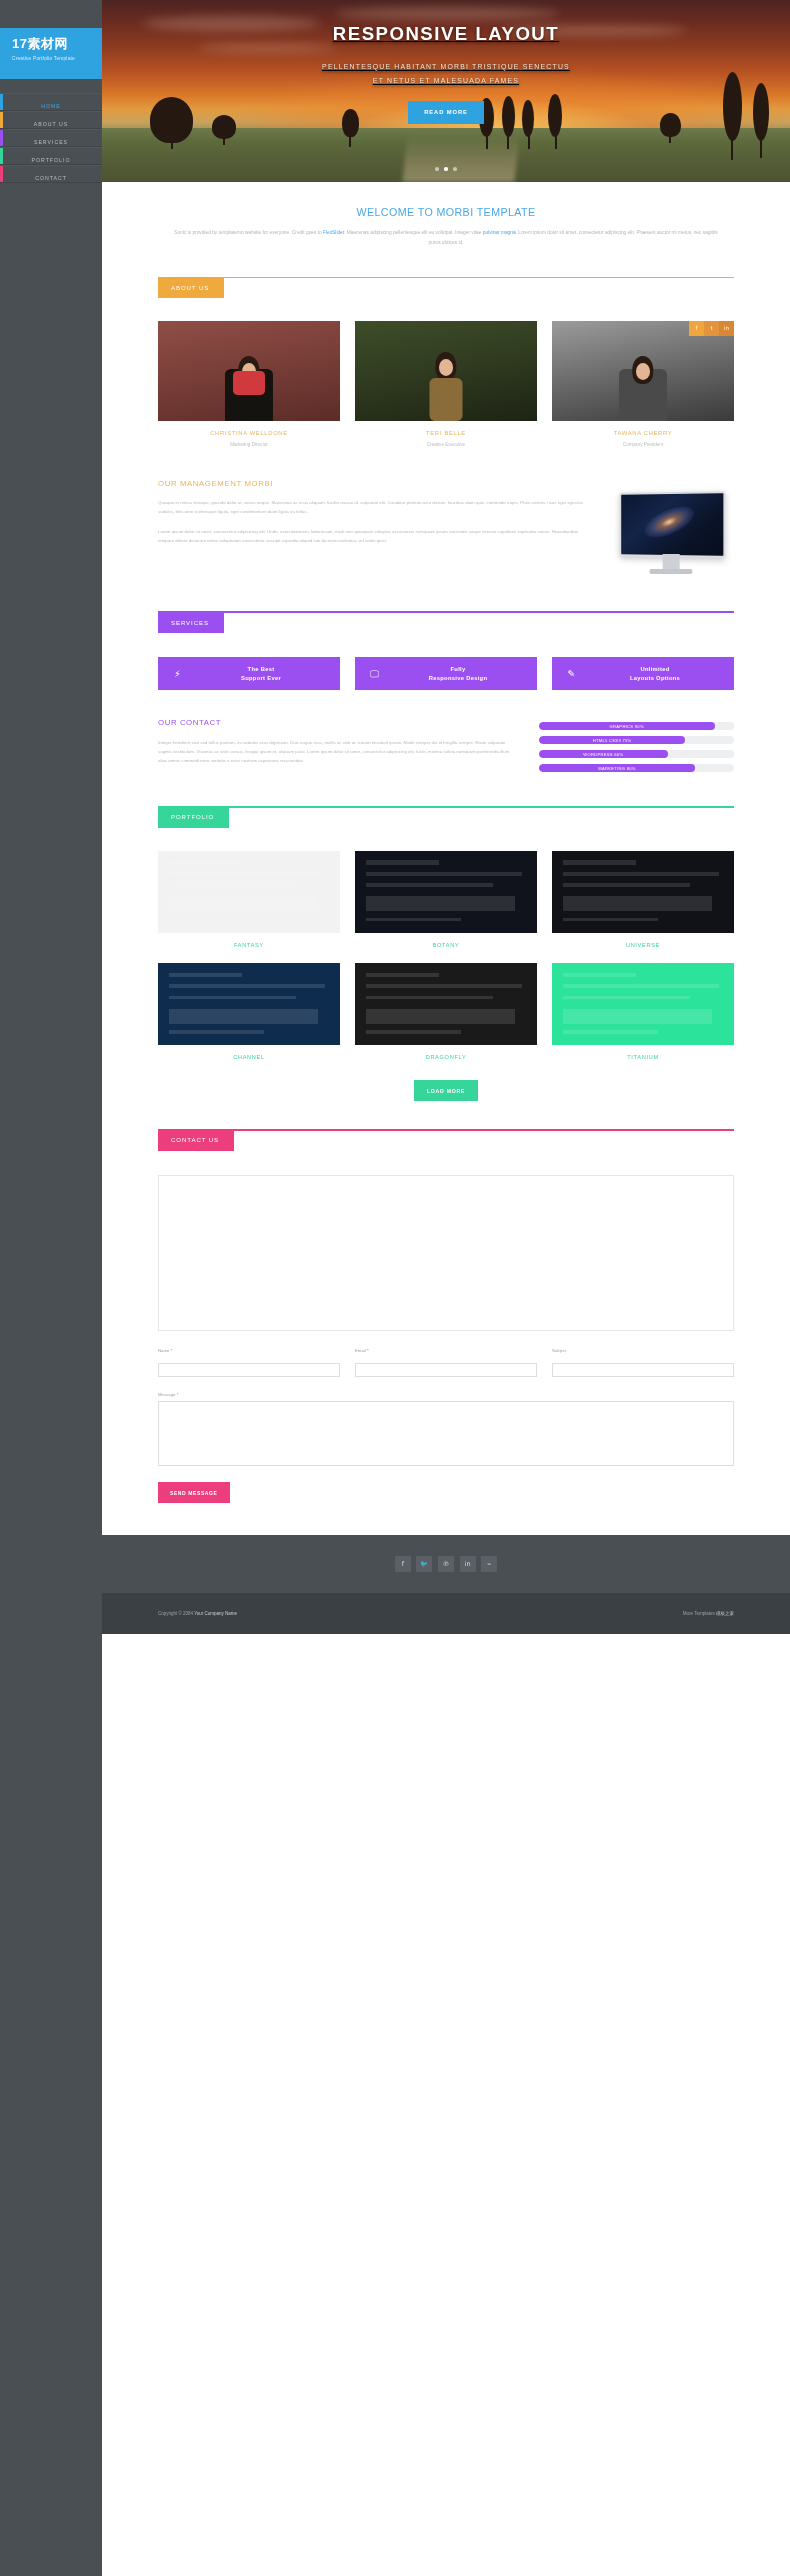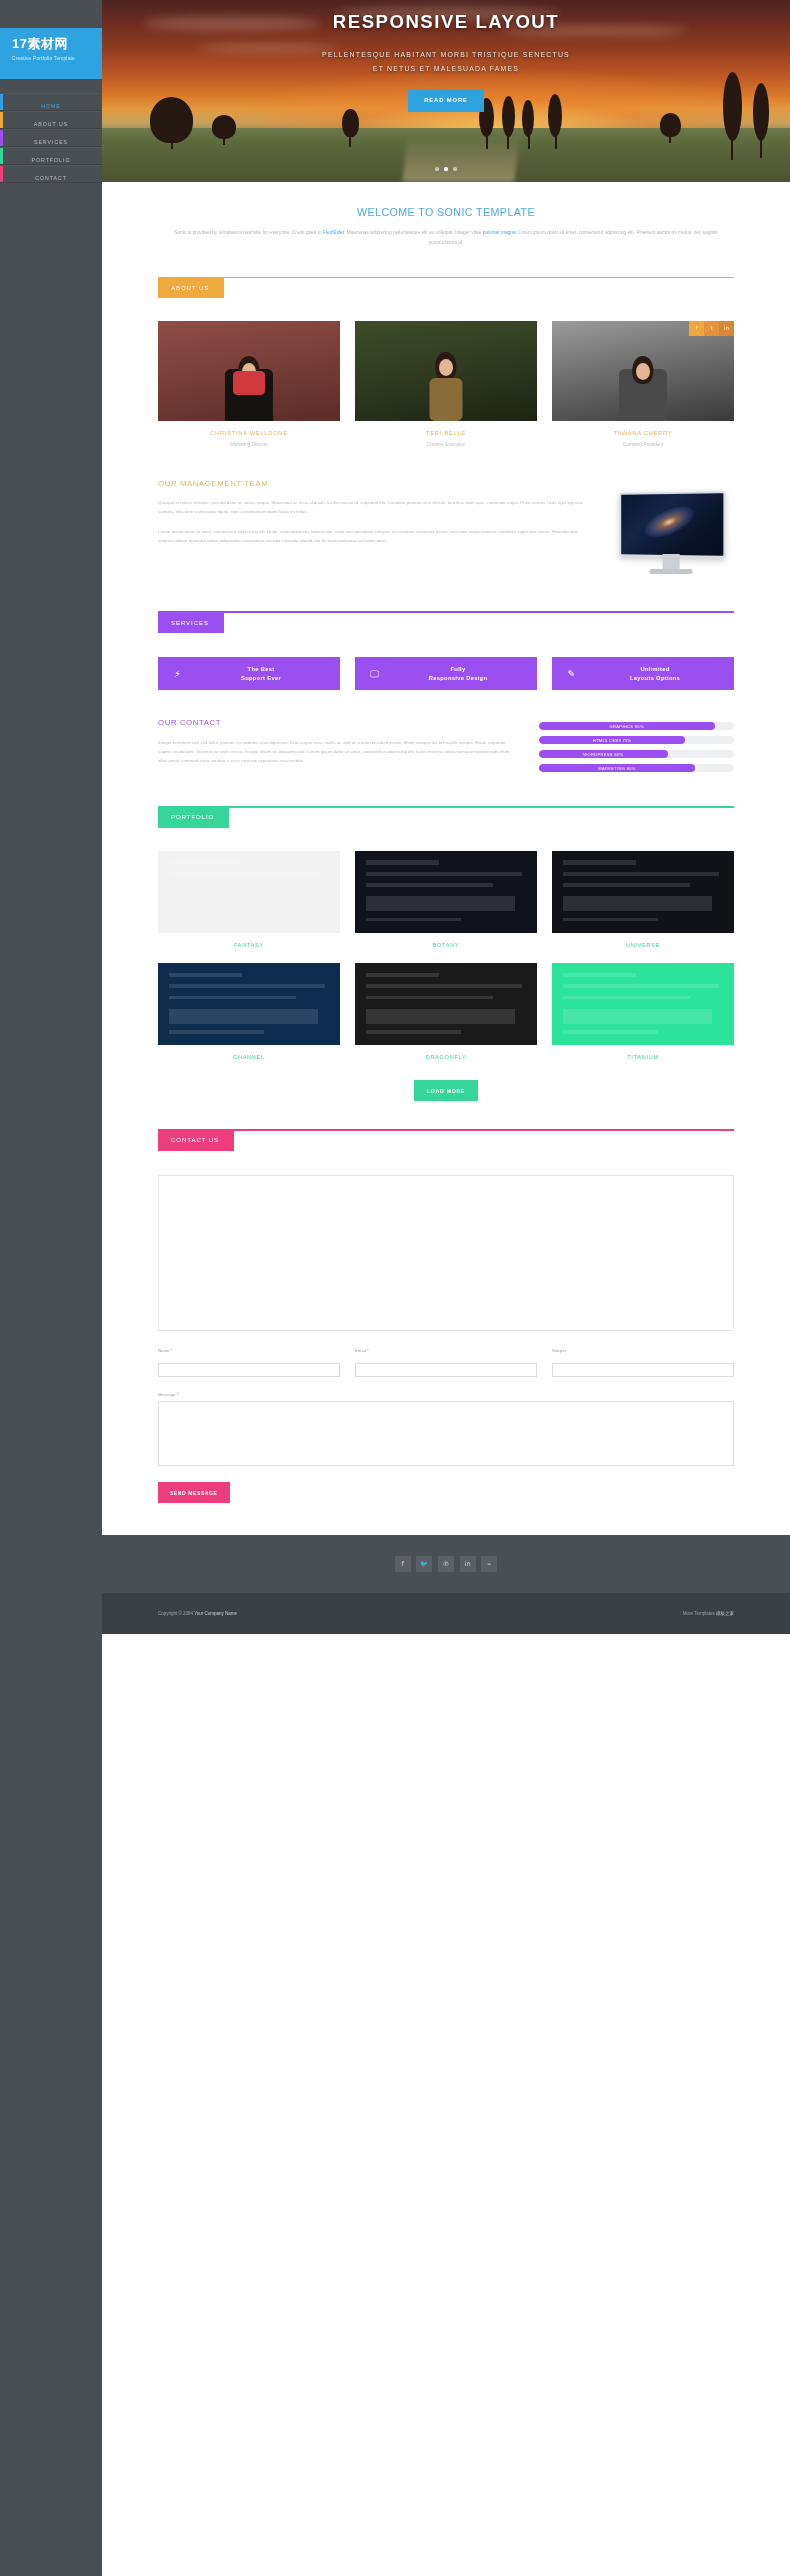--- a/index.html
+++ b/index.html
@@ -84,21 +84,22 @@
     filter: blur(1.9px);
   }
   .tree {
     position: absolute; bottom: 39px;
     background: #241811;
     border-radius: 50% 50% 44% 44%;
   }
   .trunk { position: absolute; bottom: 33px; width: 1.9px; background: #241811; }
   .hero-inner {
     position: absolute; inset: 0; text-align: center; z-index: 3;
-    padding-top: 11px;
+    padding-top: 23px;
+    text-decoration: underline;
   }
   .hero-title {
     color: #ffffff; font-size: 18.6px; font-weight: bold;
     letter-spacing: 1.5px;
     text-shadow: 0 0.9px 3.7px rgba(0,0,0,.55);
   }
   .hero-sub {
     margin-top: 15px;
     color: #f0e6dc; font-size: 6.9px; letter-spacing: 1.2px;
     line-height: 14px;
@@ -372,21 +373,21 @@
         <span>ET NETUS ET MALESUADA FAMES</span>
       </div>
       <button class="hero-btn">READ MORE</button>
     </div>
     <div class="hero-dots" id="hero-dots"><i></i><i class="on"></i><i></i></div>
   </section>
 
   <div class="wrap">
 
     <section class="welcome">
-      <h2>WELCOME TO SONIC TEMPLATE</h2>
+      <h2>WELCOME TO MORBI TEMPLATE</h2>
       <p>
         <span>Sonic is provided by templatemo website for everyone. Credit goes to </span><a href="#">FlexSlider</a><span>. Maecenas adipiscing pellentesque elit eu volutpat. Integer vitae </span><a href="#">pulvinar magna</a><span>. Lorem ipsum dolor sit amet, consectetur adipiscing elit. Praesent auctor mi metus, nec sagittis purus ultrices id.</span>
       </p>
     </section>
 
     <section>
       <div class="sec-head">
         <div class="rule" id="about-rule" style="background: rgb(239, 169, 60);"></div>
         <div class="tab" id="about-tab" style="background: rgb(239, 169, 60);">ABOUT US</div>
       </div>
@@ -429,21 +430,21 @@
                 <span class="sb-l">in</span>
               </span>
             </div>
             <div class="team-name">TAWANA CHERRY</div>
             <div class="team-role">Company President</div>
           </div>
         </div>
 
       <div class="mgmt">
         <div class="mgmt-text">
-          <h3>OUR MANAGEMENT TEAM</h3>
+          <h3>OUR MANAGEMENT MORBI</h3>
           <p>Quisque in metus tristique, gravida dolor ut, varius neque. Maecenas ac risus aliquam, facilisi massa id, vulputate elit. Curabitur pretium arcu dictum, faucibus diam quis, commodo turpis. Proin viverra, risus eget egestas sodales, felis ante scelerisque ligula, eget condimentum diam ligula eu tellus.</p>
           <p>Lorem ipsum dolor sit amet, consectetur adipisicing elit. Unde, exercitationem, laboriosam, modi non quisquam voluptas accusamus numquam ipsum reiciendis saepe veniam cupiditate explicabo autem. Repudiandae tempore dolore deserunt nemo voluptatum consectetur suscipit expedita aliquid iste do enim molestias vel animi quisi.</p>
         </div>
         <div class="imac">
           <div class="imac-screen">
               <div class="galaxy"></div>
             </div>
           <div class="imac-neck"></div>
           <div class="imac-foot"></div>
         </div>

